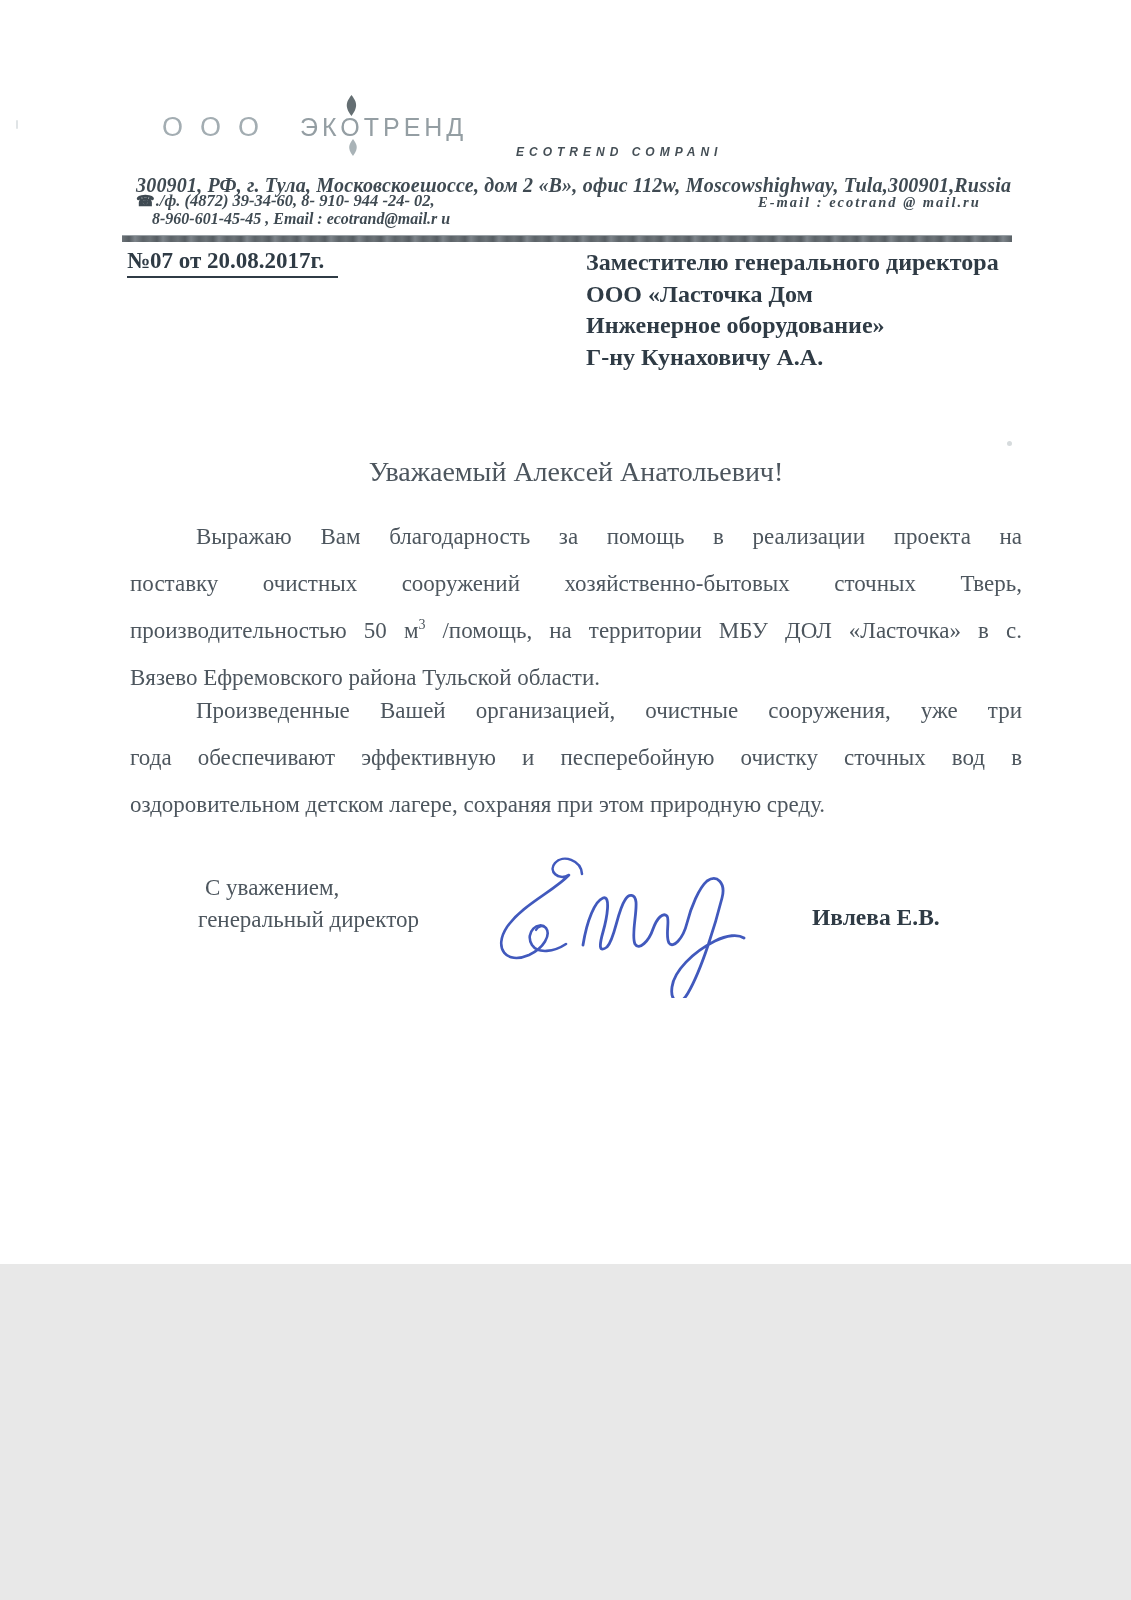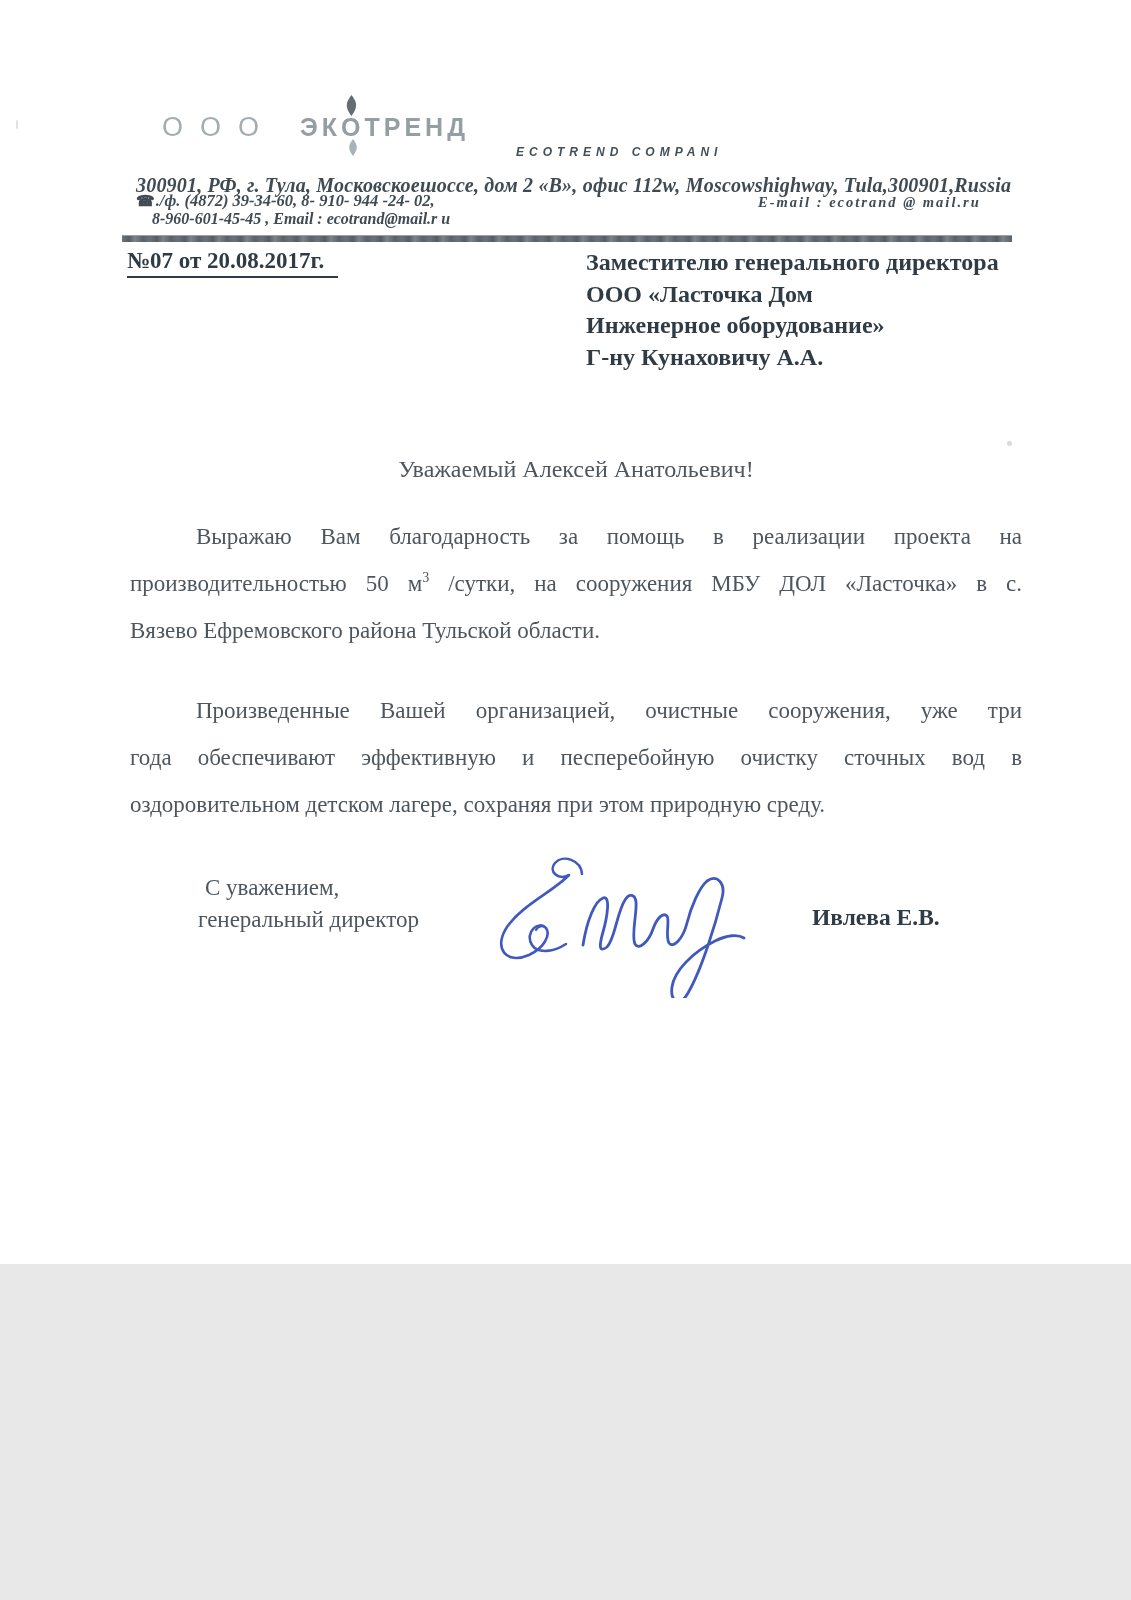--- a/index.html
+++ b/index.html
@@ -17,21 +17,21 @@
   .logo-ooo {
     left:162px; top:112px;
     font-family:"Liberation Sans", sans-serif;
     font-size:27px; letter-spacing:17px;
     color:#a3adb2; font-weight:400;
   }
   .logo-brand {
     left:300px; top:113px;
     font-family:"Liberation Sans", sans-serif;
     font-size:25px; letter-spacing:4px;
-    color:#949ea3; font-weight:700;
+    color:#949ea3; font-weight:400;
   }
   .leaf-dark  { left:343px; top:95px;  width:17px; height:21px; }
   .leaf-light { left:346px; top:139px; width:14px; height:17px; }
 
   .company-name {
     left:516px; top:145px;
     font-family:"Liberation Sans", sans-serif;
     font-style:italic; font-weight:600;
     font-size:12px; letter-spacing:5px;
     color:#454f56;
@@ -74,21 +74,21 @@
   }
   .recipient {
     left:586px; top:247px; width:470px;
     font-size:24px; font-weight:bold;
     line-height:31.5px; color:#2f3b45;
   }
 
   
   .salutation {
     left:130px; top:456px; width:892px;
-    text-align:center; font-size:24px; color:#4d565e;
+    text-align:center; font-size:28px; color:#4d565e;
   }
   .paragraph {
     left:130px; width:892px;
     font-size:23px; color:#4d565e; line-height:47px;
   }
   .p1 { top:513px; }
   .p2 { top:687px; }
   .jline { text-align:justify; text-align-last:justify; }
   .jline-first { padding-left:66px; }
   .jline-last { text-align:left; text-align-last:left; }
@@ -141,21 +141,22 @@
     <div>Заместителю генерального директора</div>
     <div>ООО «Ласточка Дом</div>
     <div>Инженерное оборудование»</div>
     <div>Г-ну Кунаховичу А.А.</div>
   </div>
 
   <div class="abs salutation">Уважаемый Алексей Анатольевич!</div>
 
   <div class="abs paragraph p1">
     <div class="jline jline-first">Выражаю Вам благодарность за помощь в реализации проекта на</div>
-    <div class="jline"><span>производительностью 50 м</span><sup class="cube">3</sup><span> /сутки, на сооружения МБУ ДОЛ «Ласточка» в с.</span></div>
+    <div class="jline">поставку очистных сооружений хозяйственно-бытовых сточных Тверь,</div>
+    <div class="jline"><span>производительностью 50 м</span><sup class="cube">3</sup><span> /помощь, на территории МБУ ДОЛ «Ласточка» в с.</span></div>
     <div class="jline-last">Вязево Ефремовского района Тульской области.</div>
   </div>
 
   <div class="abs paragraph p2">
     <div class="jline jline-first">Произведенные Вашей организацией, очистные сооружения, уже три</div>
     <div class="jline">года обеспечивают эффективную и песперебойную очистку сточных вод в</div>
     <div class="jline-last">оздоровительном детском лагере, сохраняя при этом природную среду.</div>
   </div>
 
   <div class="abs closing">

